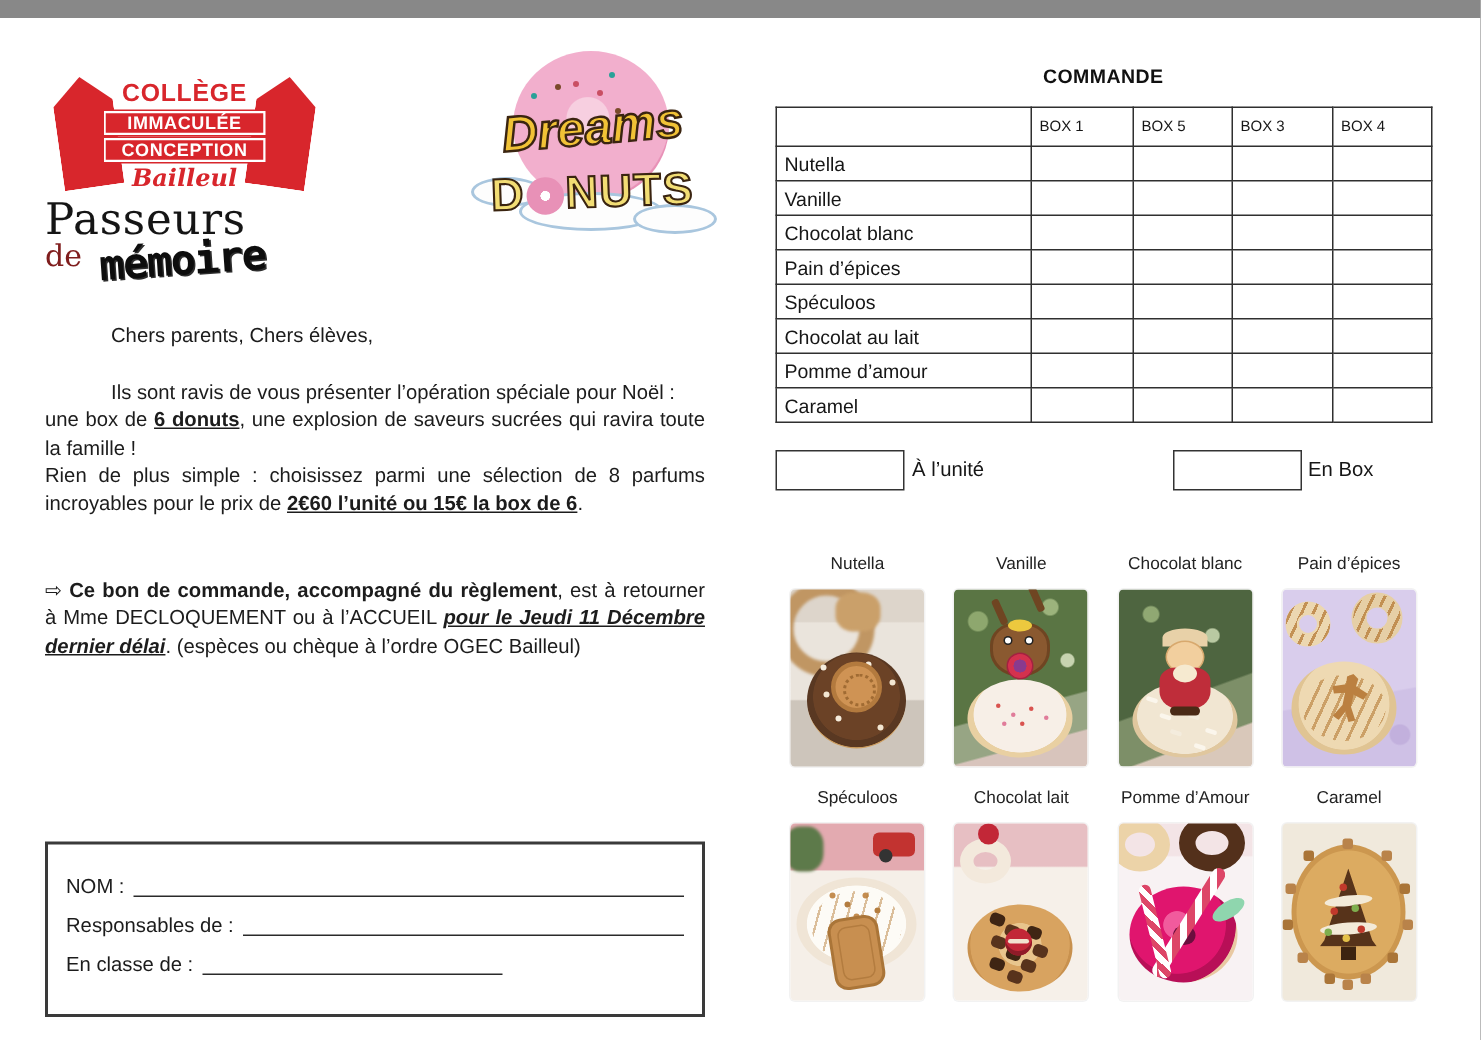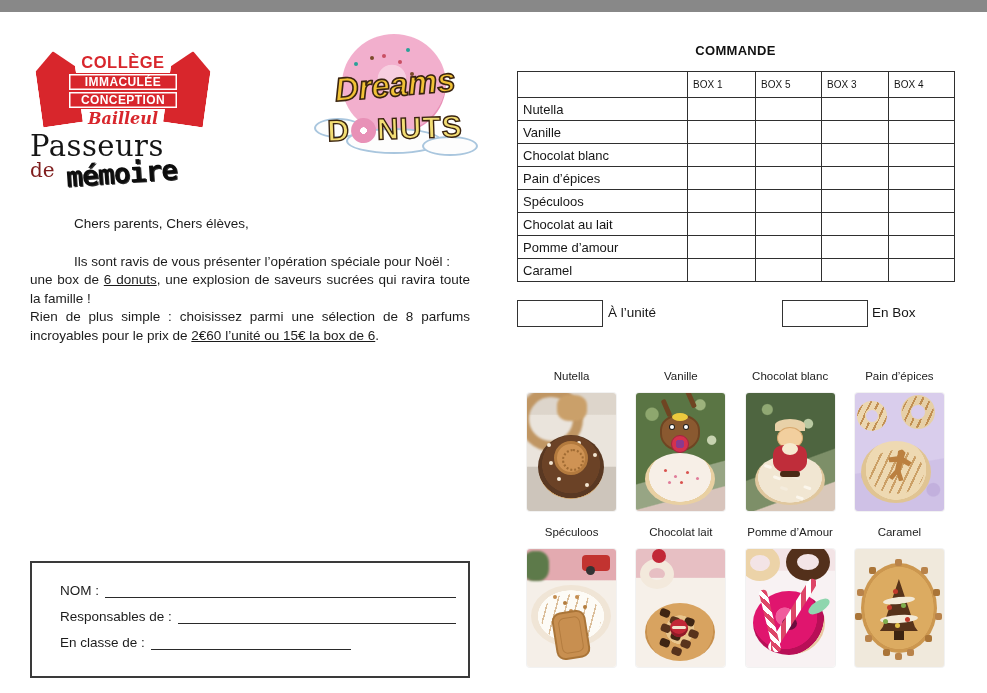--- a/index.html
+++ b/index.html
@@ -47,27 +47,27 @@
   .cloud.c2{left:2px;top:86px;width:44px;height:16px;}
   .cloud.c3{right:0px;top:104px;width:52px;height:16px;}
 
   
   .letter{position:absolute;left:30px;top:203px;width:440px;font-size:13.5px;line-height:18.6px;
           text-align:justify;color:#1c1c1c;}
   .letter p{margin:0;}
   .letter .sal{text-indent:44px;margin-bottom:19px;}
   .ind{text-indent:44px;}
   .b{font-weight:bold;}
-  .bu{font-weight:normal;text-decoration:underline;}
+  .bu{font-weight:bold;text-decoration:underline;}
   .biu{font-weight:bold;font-style:italic;text-decoration:underline;}
   .gap-top{margin-top:39px !important;}
 
   
   .fbox{position:absolute;left:30px;top:549px;width:440px;height:117px;border:2px solid #3a3a3a;
-        box-sizing:border-box;padding:9px 12px 0 28px;}
+        box-sizing:border-box;padding:9px 12px 0 12px;}
   .frow{display:flex;align-items:flex-end;height:26px;font-size:13.5px;color:#1c1c1c;}
   .frow .lbl{white-space:nowrap;}
   .fill{flex:1;border-bottom:1.5px solid #2a2a2a;margin-left:6px;height:15px;}
   .fill.short{flex:0 0 200px;}
 
   
   .order-title{position:absolute;left:517px;top:31px;width:437px;text-align:center;
                font-weight:bold;font-size:13px;letter-spacing:.3px;color:#111;}
   table.order{position:absolute;left:517px;top:59px;border-collapse:collapse;table-layout:fixed;width:437px;}
   table.order td,table.order th{border:1.3px solid #2f2f2f;font-size:13px;font-weight:normal;
@@ -247,20 +247,21 @@
       <span class="mini-donut"></span>
       <span>NUTS</span>
     </div>
   </div>
 
   <div class="letter">
     <p class="sal">Chers parents, Chers élèves,</p>
     <p class="ind">Ils sont ravis de vous présenter l’opération spéciale pour Noël :</p>
     <p><span>une box de </span><span class="bu">6 donuts</span><span>, une explosion de saveurs sucrées qui ravira toute la famille !</span></p>
     <p><span>Rien de plus simple : choisissez parmi une sélection de 8 parfums incroyables pour le prix de </span><span class="bu">2€60 l’unité ou 15€ la box de 6</span><span>.</span></p>
+    <p class="gap-top"><span>⇨ </span><span class="b">Ce bon de commande, accompagné du règlement</span><span>, est à retourner à Mme DECLOQUEMENT ou à l’ACCUEIL </span><span class="biu">pour le Jeudi 11 Décembre dernier délai</span><span>. (espèces ou chèque à l’ordre OGEC Bailleul)</span></p>
   </div>
 
   <div class="fbox">
     <div class="frow">
       <span class="lbl">NOM :</span>
       <span class="fill"></span>
     </div>
     <div class="frow">
       <span class="lbl">Responsables de :</span>
       <span class="fill"></span>

